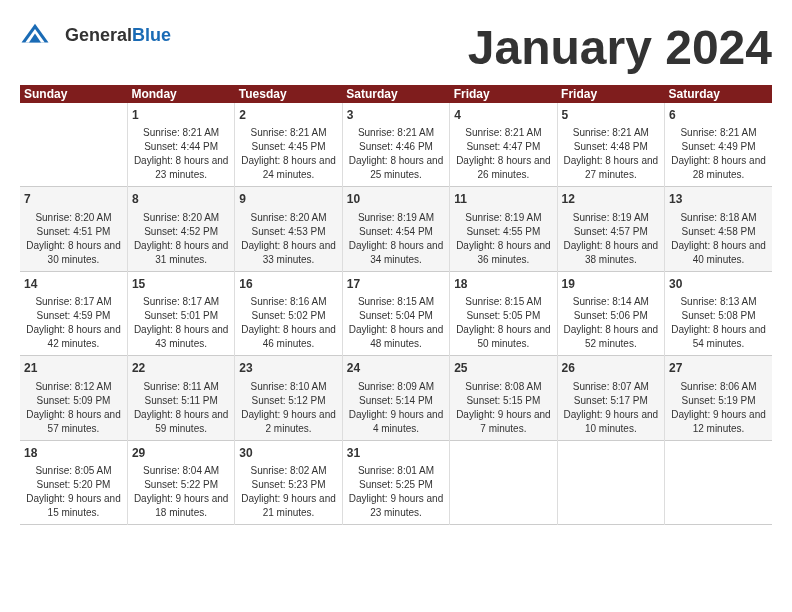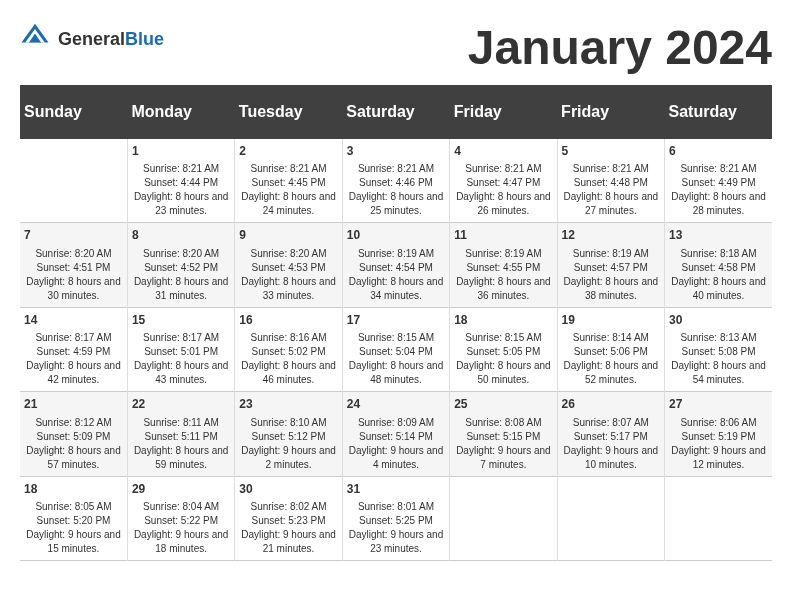--- a/index.html
+++ b/index.html
@@ -11,22 +11,22 @@
       padding: 20px;
     }
     .header {
       display: flex;
       justify-content: space-between;
       align-items: flex-start;
       margin-bottom: 10px;
     }
     .logo {
       display: flex;
-      align-items: flex-end;
-      gap: 8px;
+      align-items: center;
+      gap: 15px;
     }
     .logo-text-general {
       font-size: 18px;
       font-weight: bold;
       color: #333;
     }
     .logo-text-blue {
       font-size: 18px;
       font-weight: bold;
       color: #1a6bb5;
@@ -46,25 +46,25 @@
     .location {
       font-size: 14px;
       color: #555;
     }
     table {
       width: 100%;
       border-collapse: collapse;
       font-size: 11px;
     }
     thead tr th {
-      background-color: #404040;
+      background-color: #7f1d1d;
       color: #fff;
-      padding: 18px 4px;
+      padding: 2px 4px;
       text-align: left;
-      font-size: 16px;
+      font-size: 12px;
       font-weight: bold;
     }
     tbody tr {
       border-bottom: 1px solid #ccc;
     }
     tbody tr:nth-child(odd) {
       background-color: #fff;
     }
     tbody tr:nth-child(even) {
       background-color: #f5f5f5;

